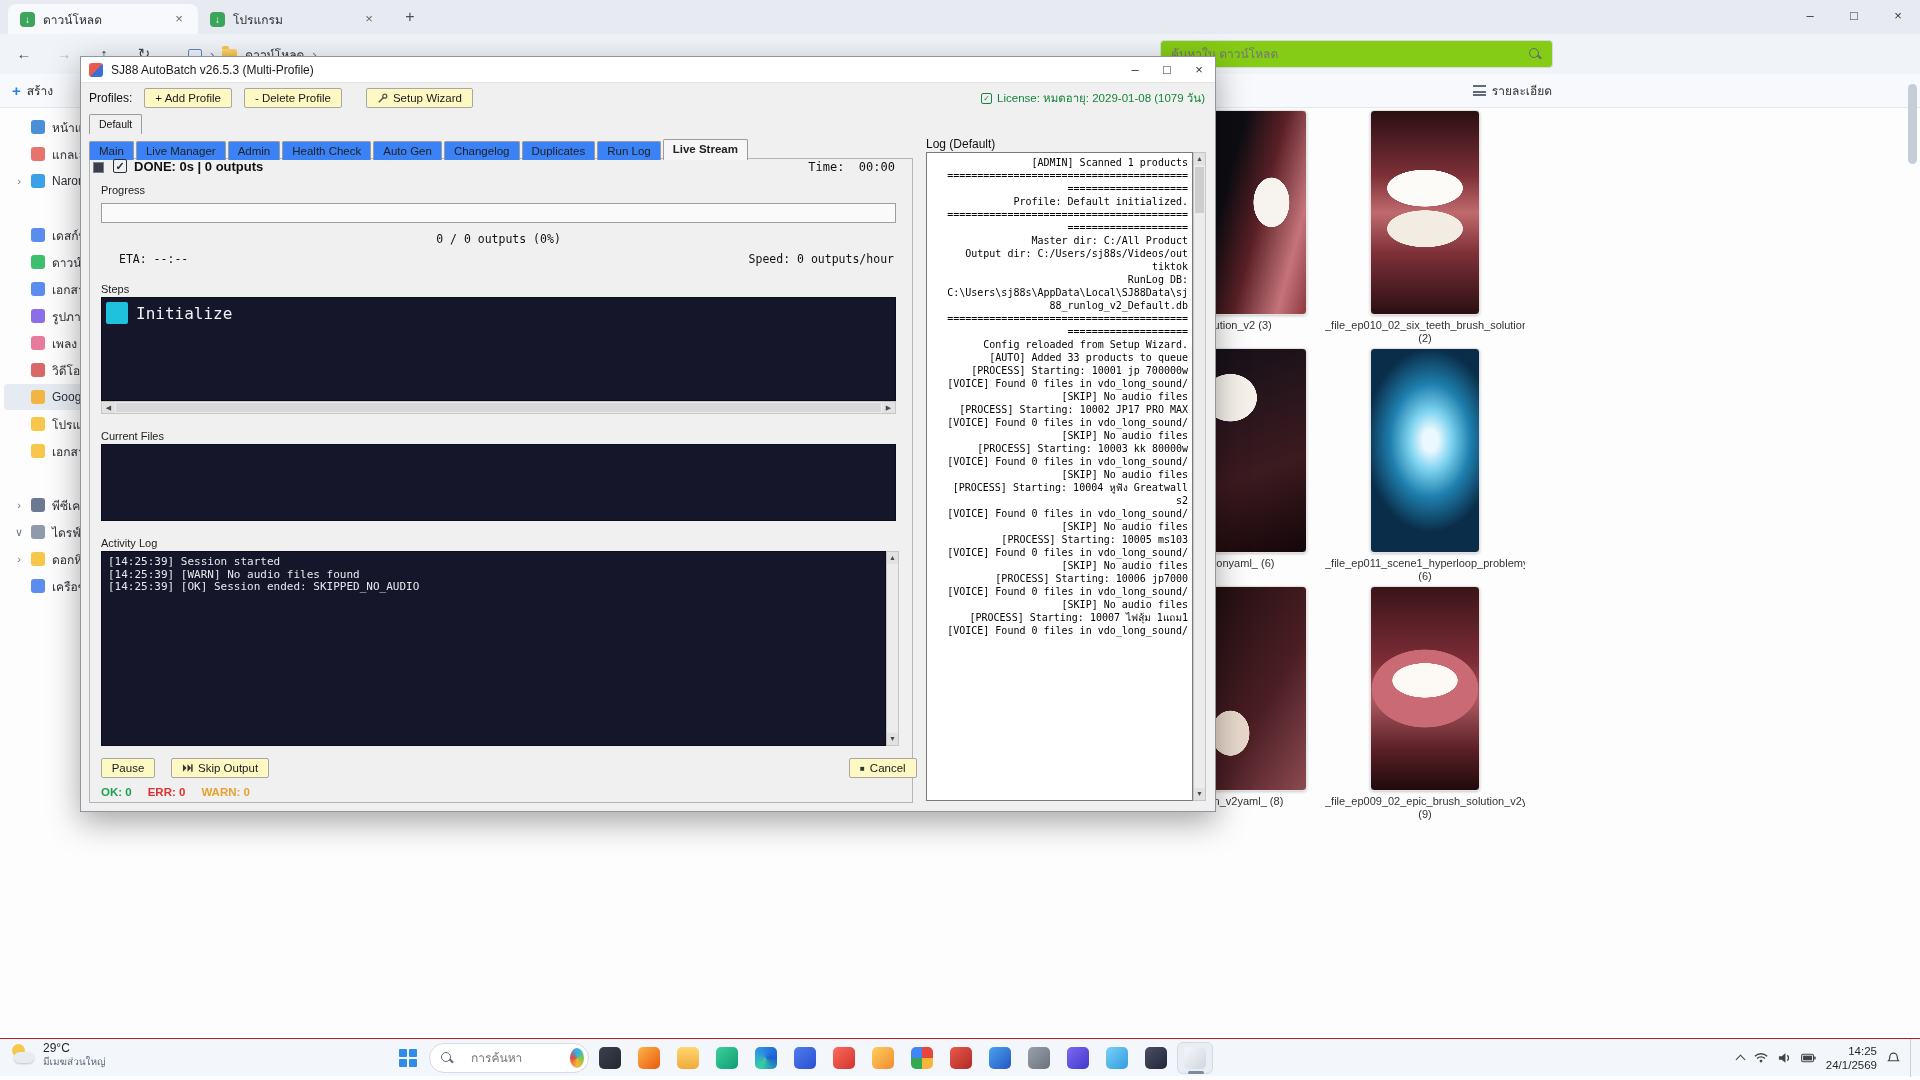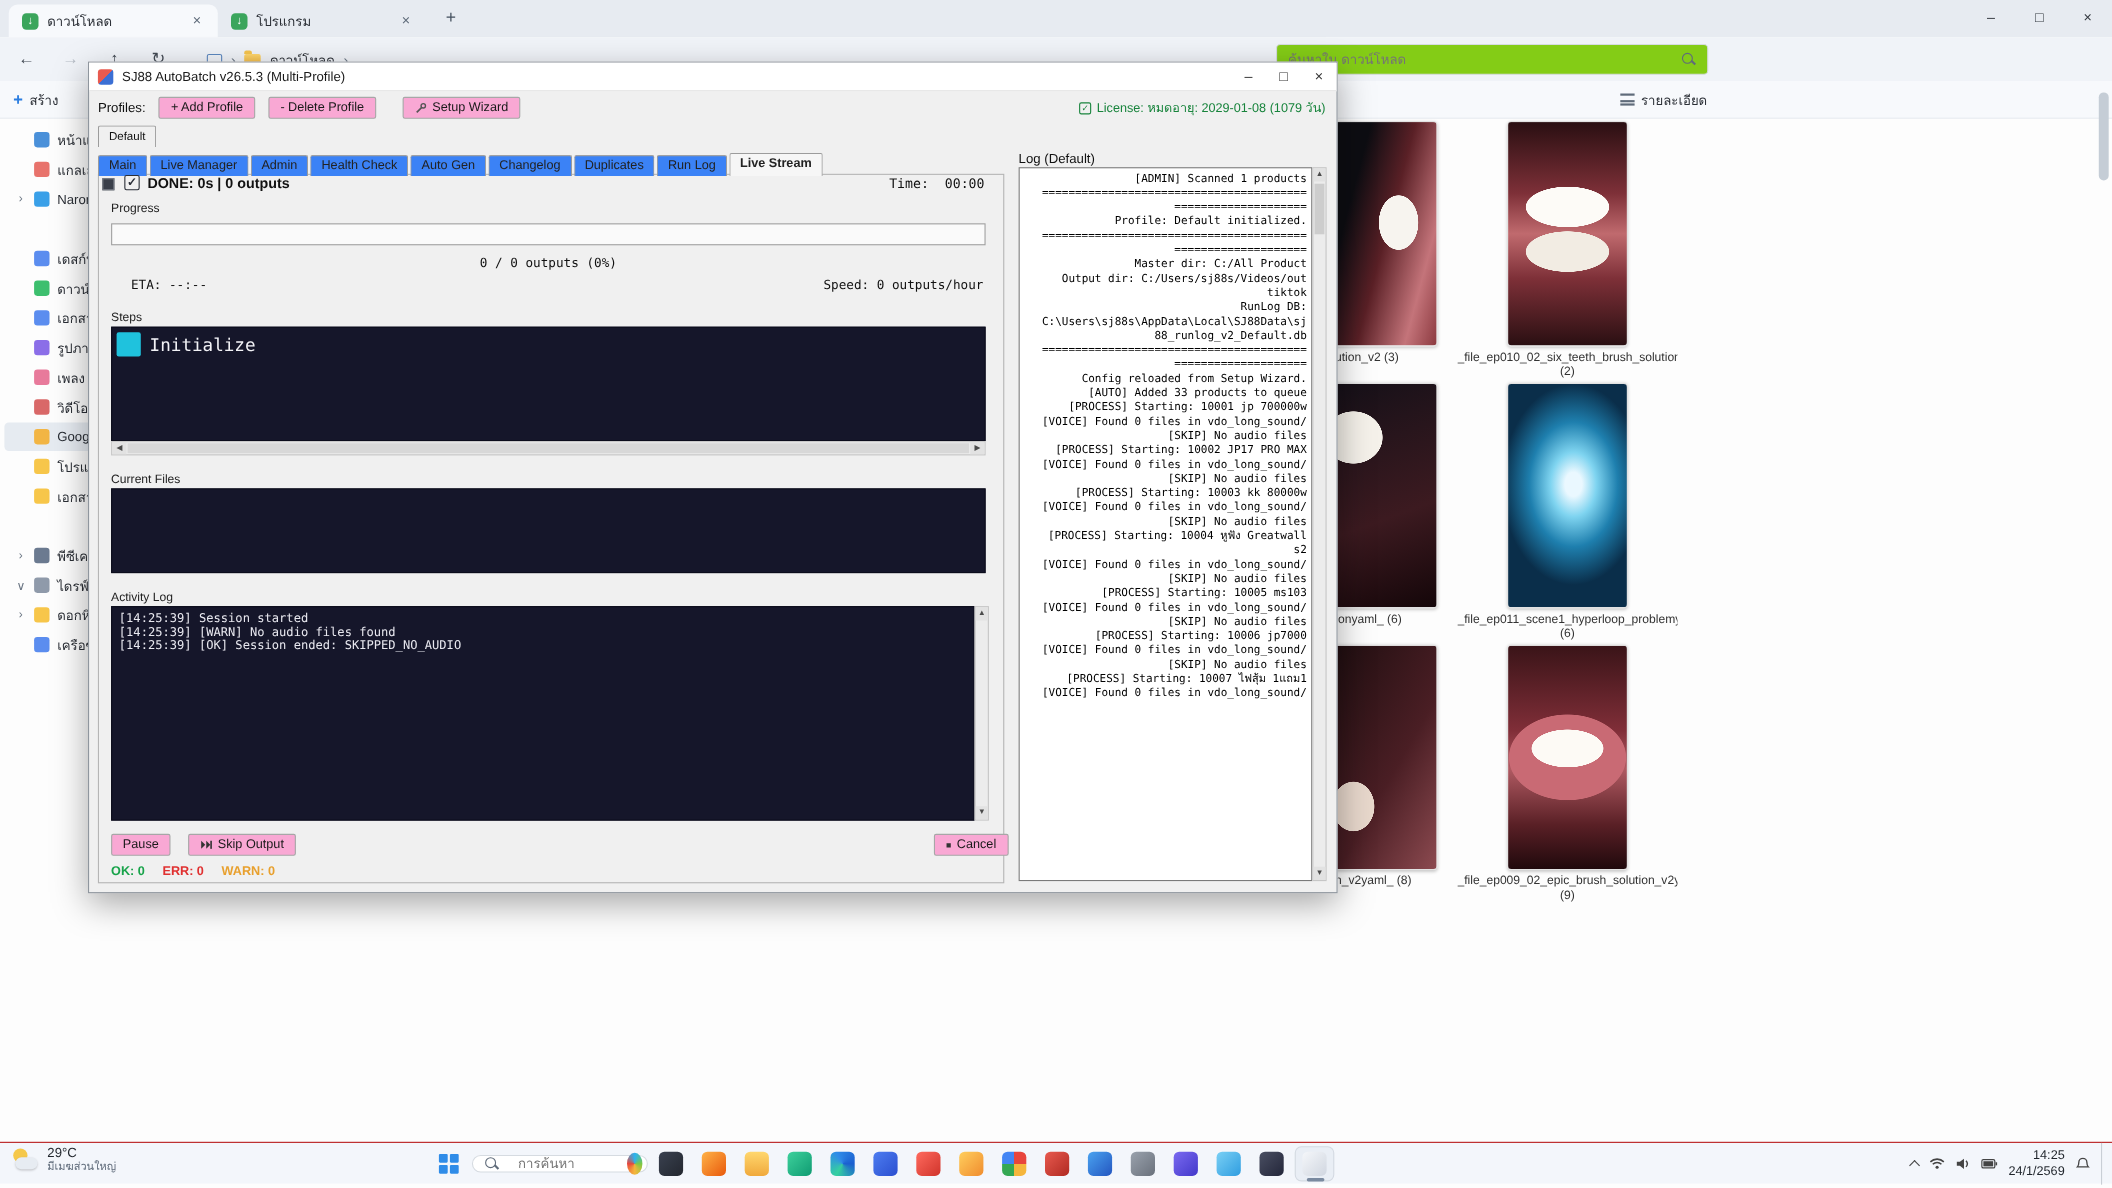--- a/index.html
+++ b/index.html
@@ -72,21 +72,21 @@
   
   .app { position:absolute; left:80px; top:56px; width:1136px; height:756px; background:#f0f0f0; border:1px solid #8f969e; box-shadow:0 10px 30px rgba(0,0,0,.35); font-size:12px; color:#111; }
   .app-title { position:absolute; left:0; top:0; right:0; height:26px; background:#ffffff; border-bottom:1px solid #e3e3e3; display:flex; align-items:center; }
   .app-ic { width:14px; height:14px; border-radius:3px; background:linear-gradient(135deg,#e85a4f 50%,#3b6fd4 50%); margin:0 8px 0 8px; flex:none; }
   .app-title-text { font-size:12px; color:#1a1a1a; }
   .app-ctl { margin-left:auto; display:flex; height:26px; }
   .app-ctl > div { width:32px; text-align:center; line-height:25px; font-size:13px; color:#333; }
 
   .profilebar { position:absolute; left:0; top:26px; right:0; height:30px; display:flex; align-items:center; padding-left:8px; gap:12px; }
   .plabel { font-size:12px; color:#111; }
-  .tkbtn { background:#f9a8d4; border:1px solid #a7a7a7; border-radius:2px; font-size:11.5px; color:#1a1a1a; padding:3px 10px; display:inline-flex; align-items:center; gap:5px; font-family:inherit; }
+  .tkbtn { background:#fef9c3; border:1px solid #a7a7a7; border-radius:2px; font-size:11.5px; color:#1a1a1a; padding:3px 10px; display:inline-flex; align-items:center; gap:5px; font-family:inherit; }
   .license { margin-left:auto; margin-right:10px; color:#18843c; font-size:11.5px; display:flex; align-items:center; gap:5px; }
   .lic-ic { width:11px; height:11px; border:1.4px solid #18843c; border-radius:2px; color:#18843c; font-size:8px; line-height:9px; text-align:center; }
 
   .profile-tab { position:absolute; left:8px; top:57px; padding:3px 9px 4px; font-size:10.5px; background:#f0f0f0; border:1px solid #9c9c9c; border-bottom:none; border-radius:2px 2px 0 0; }
   .apptabs { position:absolute; left:8px; top:82px; display:flex; align-items:flex-end; }
   .apptab { padding:3px 9px; font-size:11.5px; background:#3b82f6; border:1px solid #9c9c9c; border-bottom:none; margin-right:2px; border-radius:2px 2px 0 0; color:#222; }
   .apptab.active { background:#f6f6f6; padding-bottom:5px; font-weight:bold; }
   .nb-page { position:absolute; left:8px; top:101px; width:824px; height:645px; border:1px solid #b5b5b5; background:#f0f0f0; }
 
   .stop-ic { position:absolute; left:12px; top:105px; width:11px; height:11px; background:#3a3f4a; border:1px solid #7a7f88; }
@@ -135,21 +135,21 @@
   .weather { position:absolute; left:10px; top:3px; display:flex; align-items:center; gap:7px; }
   .wx-ic { width:26px; height:24px; position:relative; }
   .wx-sun { position:absolute; left:2px; top:1px; width:13px; height:13px; border-radius:50%; background:#f5c84a; }
   .wx-cloud { position:absolute; left:4px; top:9px; width:20px; height:11px; border-radius:8px; background:#e7ecf2; box-shadow:0 1px 2px rgba(0,0,0,.2); }
   .wx-temp { font-size:12px; color:#1f242b; line-height:1.15; }
   .wx-desc { font-size:10px; color:#5f6b7a; line-height:1.15; }
   .tb-center { position:absolute; left:390px; top:3px; display:flex; align-items:center; gap:3px; }
   .startbtn { width:36px; height:32px; border-radius:6px; display:flex; align-items:center; justify-content:center; }
   .winlogo { width:18px; height:18px; display:grid; grid-template-columns:1fr 1fr; grid-template-rows:1fr 1fr; gap:2px; }
   .winlogo span { background:#2f8ce8; border-radius:1px; }
-  .tb-search { width:160px; height:16px; border-radius:15px; background:#ffffff; border:1px solid #d6dbe1; display:flex; align-items:center; padding:0 4px 0 10px; gap:7px; }
+  .tb-search { width:160px; height:30px; border-radius:15px; background:#ffffff; border:1px solid #d6dbe1; display:flex; align-items:center; padding:0 4px 0 10px; gap:7px; }
   .tb-search input { border:none; outline:none; background:transparent; width:92px; font-size:12px; color:#4a525c; font-family:inherit; }
   .bingdot { width:20px; height:20px; border-radius:50%; margin-left:auto; background:conic-gradient(#2bb3f0,#7ac943,#f5b63c,#e8453c,#2bb3f0); }
   .tb-app { width:36px; height:32px; border-radius:6px; display:flex; align-items:center; justify-content:center; position:relative; }
   .tb-app .glyph { width:22px; height:22px; border-radius:5px; }
   .tb-app.active { background:#e9eef5; border:1px solid #d4dae2; }
   .tb-app.active::after { content:""; position:absolute; bottom:-1px; left:10px; width:16px; height:3px; border-radius:2px; background:#7a8aa0; }
   .tray { position:absolute; right:6px; top:0; height:38px; display:flex; align-items:center; gap:10px; }
   .chev-up { width:7px; height:7px; border-left:1.7px solid #444; border-top:1.7px solid #444; transform:rotate(45deg); margin-top:3px; }
   .clock { text-align:right; font-size:11.5px; color:#1f242b; line-height:1.25; }
   .show-desktop { width:4px; height:38px; border-left:1px solid #c9cfd6; }

